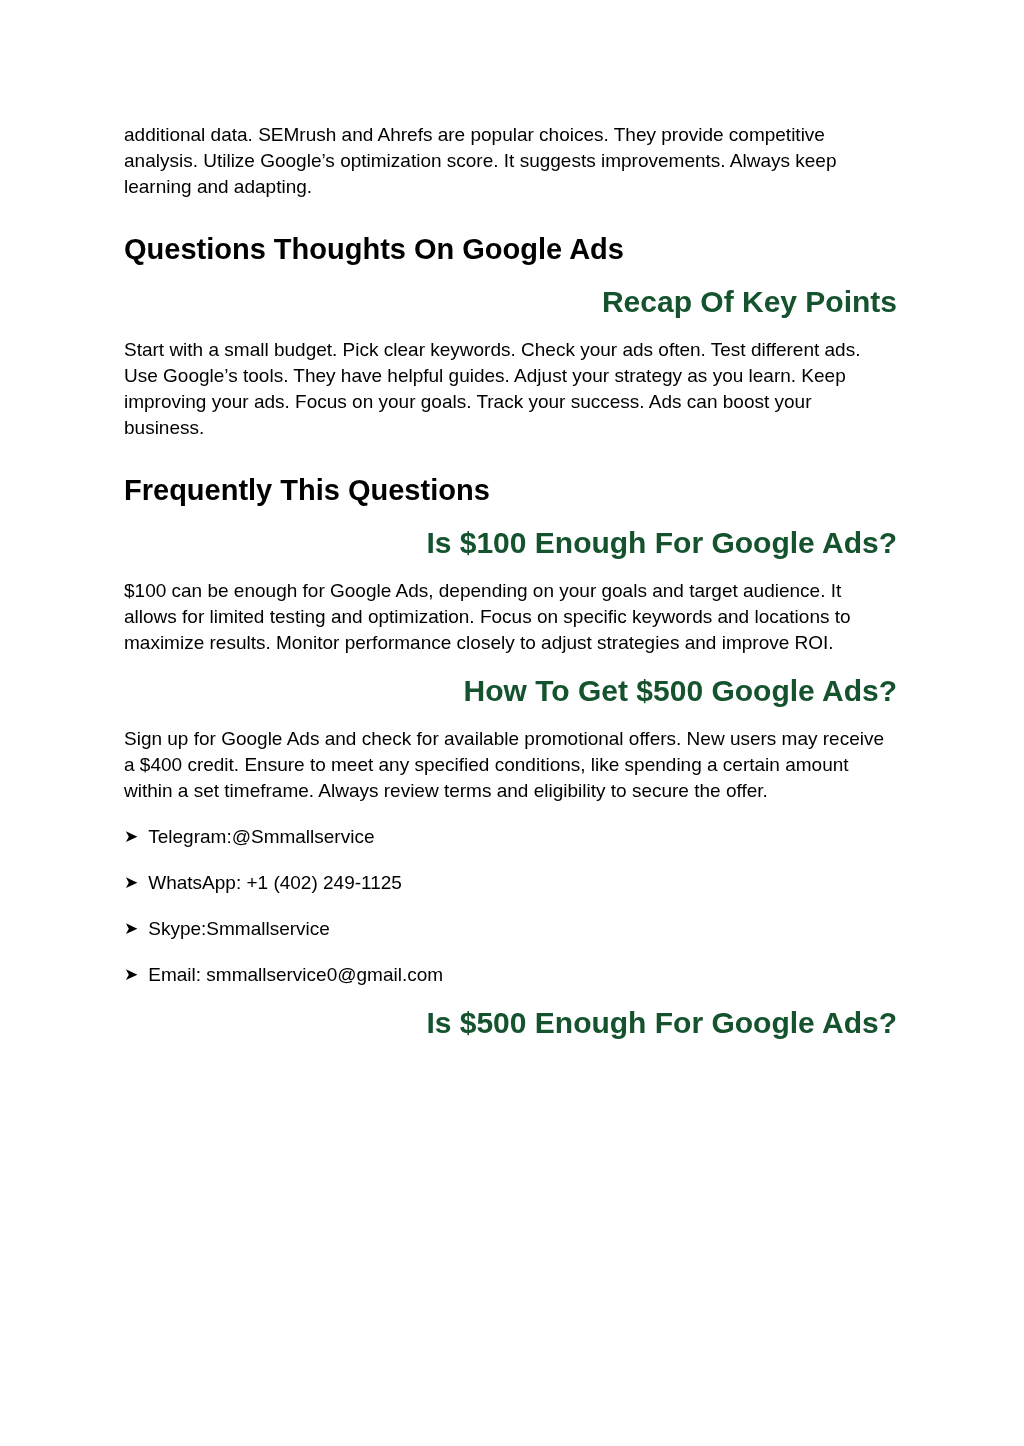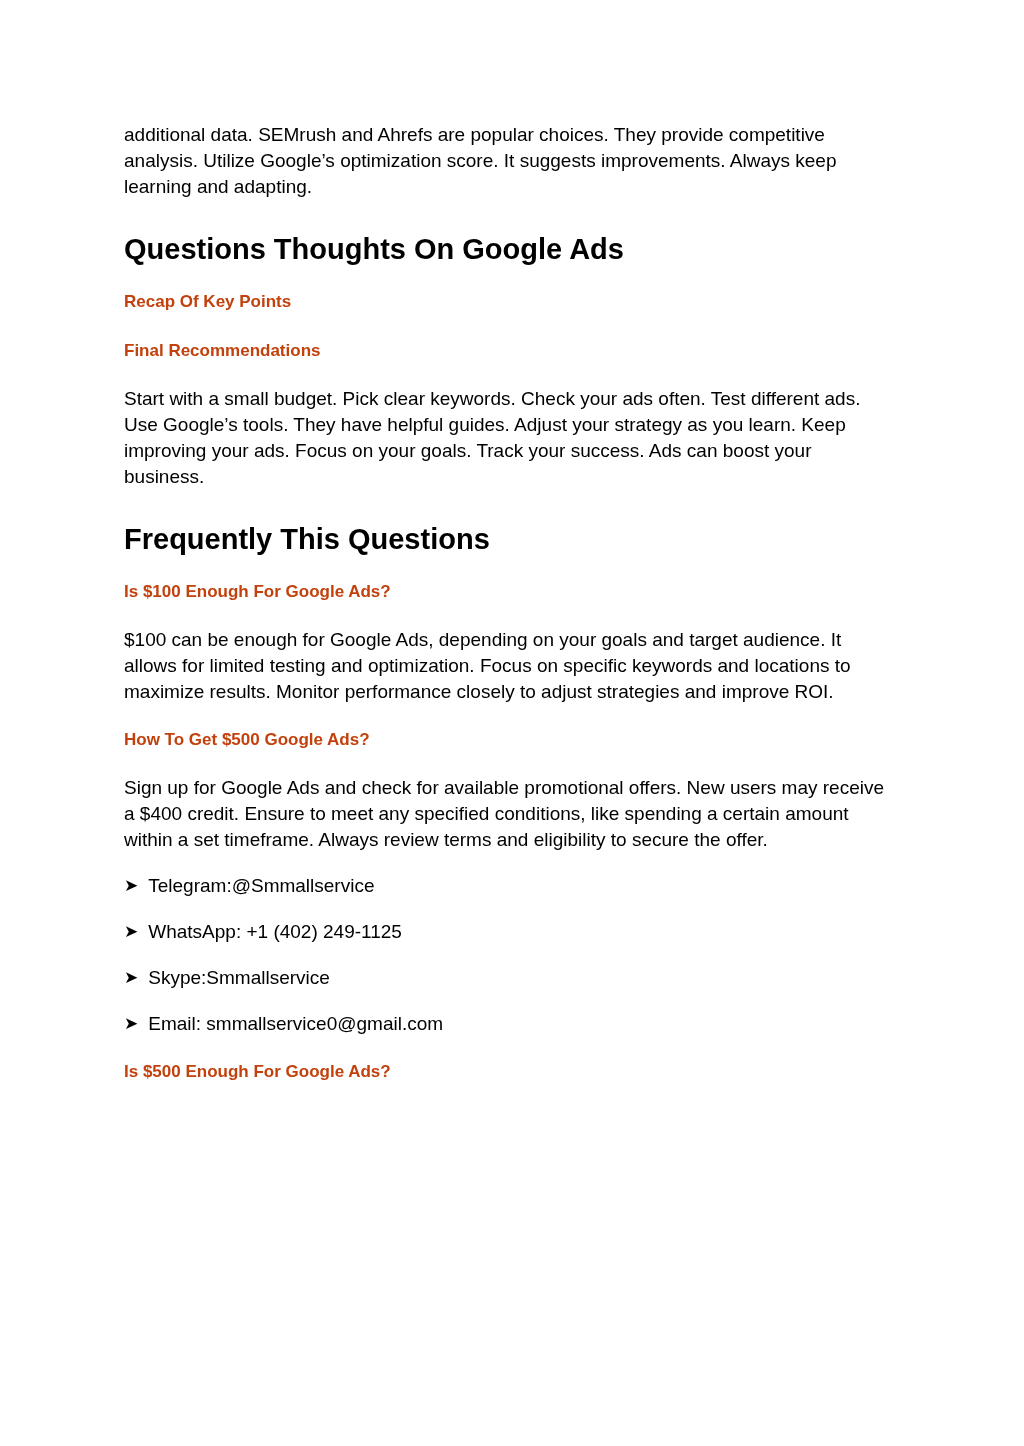--- a/index.html
+++ b/index.html
@@ -25,25 +25,26 @@
     color: #000000;
   }
   .doc h1 {
     font-size: 29px;
     line-height: 36px;
     font-weight: bold;
     margin: 31px 0 21px 0;
     color: #000000;
   }
   .doc h3 {
-    font-size: 17px;
+    font-size: 30px;
     line-height: 28px;
     font-weight: bold;
     margin: 21px 0 21px 0;
-    color: #c2410c;
+    color: #14532d;
+    text-align: right;
   }
   .doc ul.contact-list {
     list-style: none;
     margin: 20px 0 0 0;
     padding: 0;
   }
   .doc ul.contact-list li {
     display: flex;
     align-items: flex-start;
     font-size: 19px;
@@ -64,21 +65,20 @@
   <div class="doc">
 
     <p>additional data. SEMrush and Ahrefs are popular choices. They provide competitive analysis. Utilize Google’s optimization score. It suggests improvements. Always keep learning and adapting.</p>
 
     <h1>Questions Thoughts On Google Ads</h1>
 
 
     <h3>Recap Of Key Points</h3>
 
 
-    <h3>Final Recommendations</h3>
 
     <p>Start with a small budget. Pick clear keywords. Check your ads often. Test different ads. Use Google’s tools. They have helpful guides. Adjust your strategy as you learn. Keep improving your ads. Focus on your goals. Track your success. Ads can boost your business.</p>
 
     <h1>Frequently This Questions</h1>
 
     <h3>Is $100 Enough For Google Ads?</h3>
 
     <p>$100 can be enough for Google Ads, depending on your goals and target audience. It allows for limited testing and optimization. Focus on specific keywords and locations to maximize results. Monitor performance closely to adjust strategies and improve ROI.</p>
 
     <h3>How To Get $500 Google Ads?</h3>

